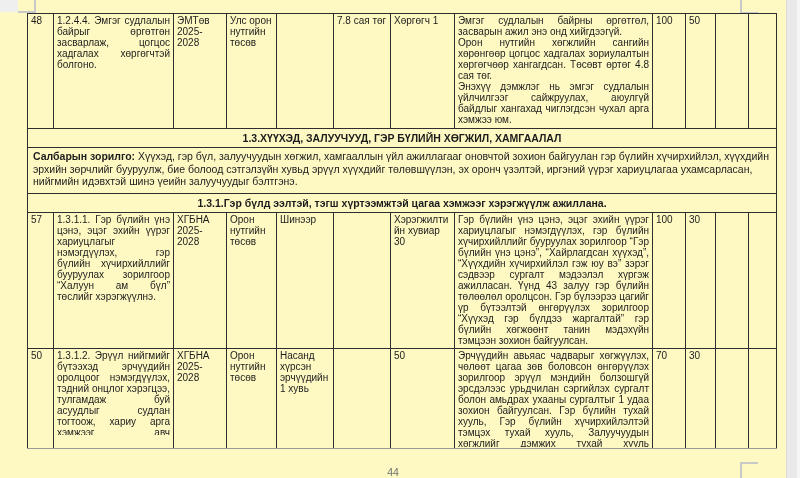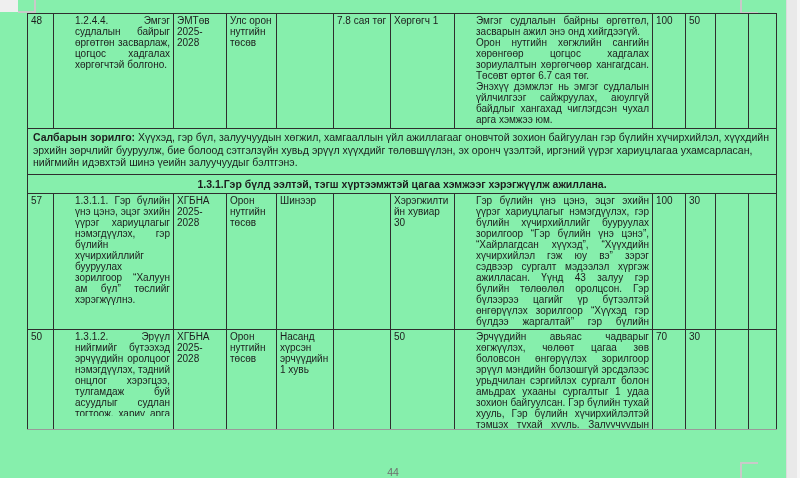--- a/index.html
+++ b/index.html
@@ -2,21 +2,21 @@
 <html><head>
 <meta charset="utf-8">
 <style>
   html,body{margin:0;padding:0;}
   body{
     width:800px;height:478px;overflow:hidden;position:relative;
     background:#ffffff;
     font-family:"Liberation Sans","DejaVu Sans",sans-serif;
     color:#1c1c1c;
   }
-  .page{position:absolute;left:0;top:0;width:786px;height:478px;background:#86efac;}
+  .page{position:absolute;left:0;top:0;width:786px;height:478px;background:#fef9c3;}
   .right-strip{
     position:absolute;left:786px;top:0;width:14px;height:478px;
     background:linear-gradient(to right,#e9e9e9 0,#e9e9e9 10px,#f6f6f6 10px,#f6f6f6 14px);
     border-left:1px solid #dcdcdc;box-sizing:border-box;
   }
   .gap-shade{position:absolute;left:0;top:0;width:18px;height:12px;background:#efefef;}
   
   .mark{position:absolute;box-sizing:border-box;}
   .mark.tl{left:18px;top:0;width:18px;height:13px;border-right:2px solid #c9c9c9;border-bottom:2px solid #c9c9c9;}
   .mark.tr{left:740px;top:0;width:18px;height:14px;border-left:2px solid #c9c9c9;border-bottom:2px solid #c9c9c9;}
@@ -31,21 +31,21 @@
     vertical-align:top;
     padding:1px 3px;
     font-size:10px;line-height:11px;
     overflow:hidden;
     word-wrap:break-word;
   }
   td.c-no{text-align:left;padding-left:4px;}
   td.c-c{text-align:left;}
   td.c-act{text-align:justify;}
   td.c-res{text-align:justify;}
-  .clip{overflow:hidden;white-space:pre-line;margin-left:18px;}
+  .clip{overflow:hidden;white-space:pre-line;}
   .clip.just{text-align:justify;}
   tr.sec td{
     text-align:center;font-weight:bold;font-size:10.5px;line-height:16px;
     padding:1px 2px;
   }
   tr.goal td{
     text-align:left;font-size:10.5px;line-height:12.5px;padding:2px 5px;
   }
   tr.goal .b{font-weight:bold;}
   td.gline{border-left-color:#9a9a9a;}
@@ -85,29 +85,32 @@
         <td class="c-act">
             <div class="clip just" style="height:112px">1.2.4.4. Эмгэг судлалын байрыг өргөтгөн засварлаж, цогцос хадгалах хөргөгчтэй болгоно.</div>
           </td>
         <td class="c-c">ЭМТөв 2025-2028</td>
         <td class="c-c">Улс орон нутгийн төсөв</td>
         <td class="c-c"></td>
         <td class="c-c">7.8 сая төг</td>
         <td class="c-c">Хөргөгч 1</td>
         <td class="c-res">
             <div class="clip just" style="height:112px">Эмгэг судлалын байрны өргөтгөл, засварын ажил энэ онд хийгдээгүй.
-Орон нутгийн хөгжлийн сангийн хөрөнгөөр цогцос хадгалах зориулалтын хөргөгчөөр хангагдсан. Төсөвт өртөг 6.7 сая төг.
+Орон нутгийн хөгжлийн сангийн хөрөнгөөр цогцос хадгалах зориулалтын хөргөгчөөр хангагдсан. Төсөвт өртөг 4.8 сая төг.
 Энэхүү дэмжлэг нь эмгэг судлалын үйлчилгээг сайжруулах, аюулгүй байдлыг хангахад чиглэгдсэн чухал арга хэмжээ юм.</div>
           </td>
         <td class="c-c">100</td>
         <td class="c-c">50</td>
         <td class="c-c"></td>
         <td class="c-c gline"></td>
       </tr>
 
+      <tr class="sec" style="height:18px">
+        <td colspan="12">1.3.ХҮҮХЭД, ЗАЛУУЧУУД, ГЭР БҮЛИЙН ХӨГЖИЛ, ХАМГААЛАЛ</td>
+      </tr>
 
       <tr class="goal" style="height:46px">
         <td colspan="12"><span class="b">Салбарын зорилго:</span> <span>Хүүхэд, гэр бүл, залуучуудын хөгжил, хамгааллын үйл ажиллагааг оновчтой зохион байгуулан гэр бүлийн хүчирхийлэл, хүүхдийн эрхийн зөрчлийг бууруулж, бие болоод сэтгэлзүйн хувьд эрүүл хүүхдийг төлөвшүүлэн, эх оронч үзэлтэй, иргэний үүрэг хариуцлагаа ухамсарласан, нийгмийн идэвхтэй шинэ үеийн залуучуудыг бэлтгэнэ.</span></td>
       </tr>
 
       <tr class="sec" style="height:19px">
         <td colspan="12">1.3.1.Гэр бүлд ээлтэй, тэгш хүртээмжтэй  цагаа хэмжээг хэрэгжүүлж ажиллана.</td>
       </tr>
 
       <tr style="height:136px">

